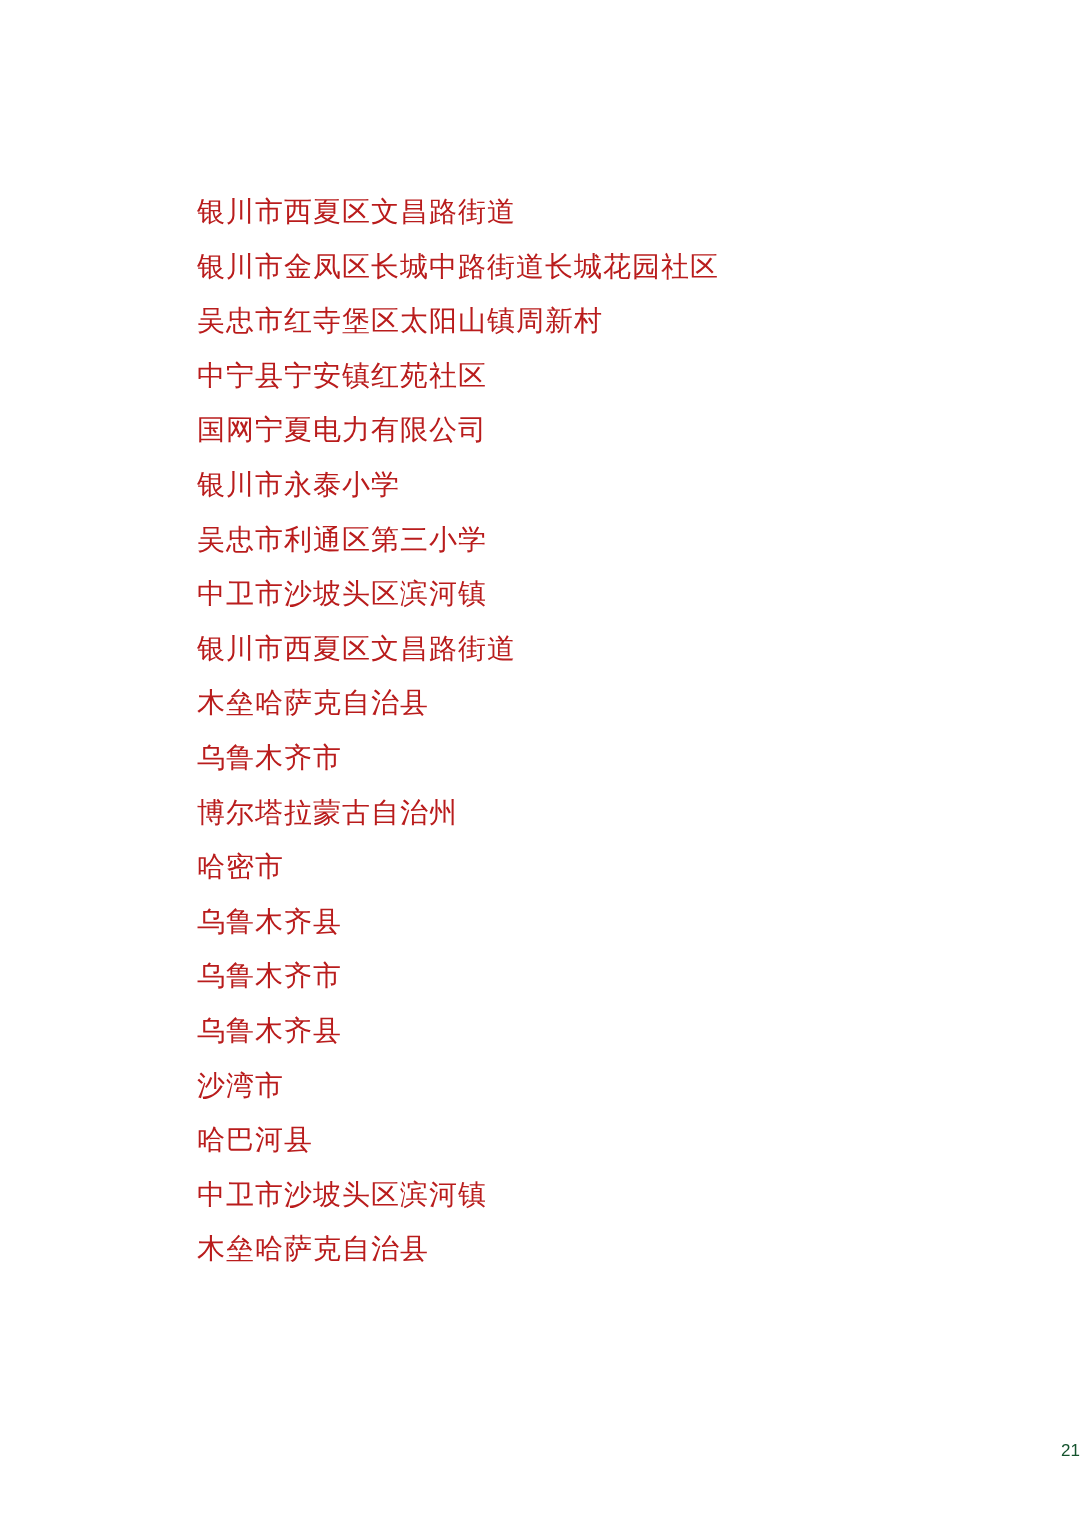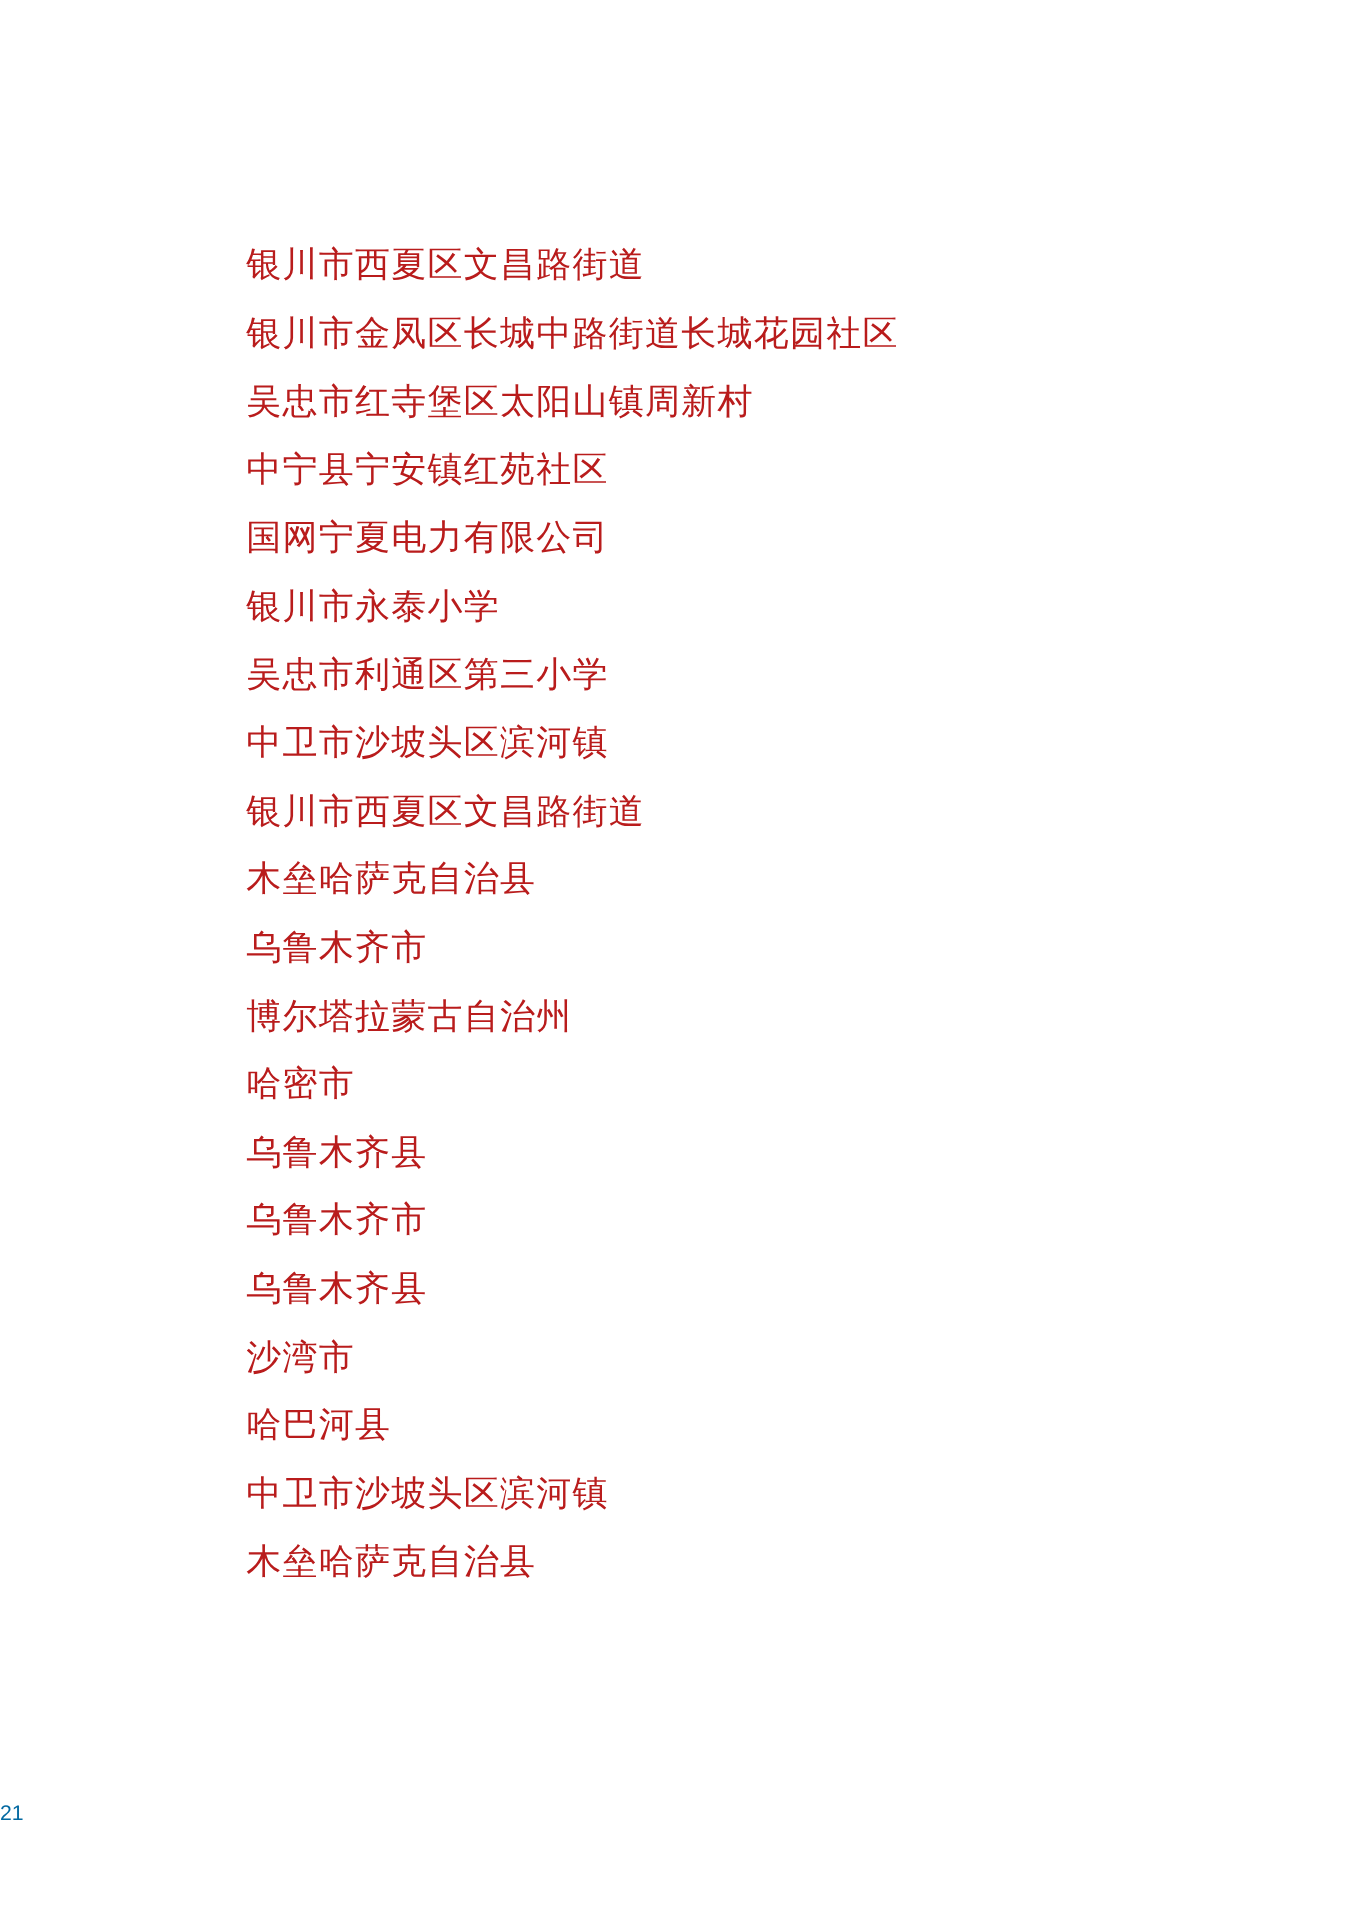--- a/index.html
+++ b/index.html
@@ -27,23 +27,23 @@
     color: #b91c1c;
     font-weight: 500;
     letter-spacing: 1px;
     white-space: nowrap;
   }
   .page-number {
     position: absolute;
     top: 1441px;
     left: 0;
     width: 100%;
-    text-align: left;
+    text-align: right;
     font-size: 17px;
-    color: #0369a1;
+    color: #14532d;
     font-family: "Liberation Sans", "DejaVu Sans", sans-serif;
   }
 </style>
 </head>
 <body>
 
 <div class="page">
   <div class="content">
     <div class="line">银川市西夏区文昌路街道</div>
     <div class="line">银川市金凤区长城中路街道长城花园社区</div>

